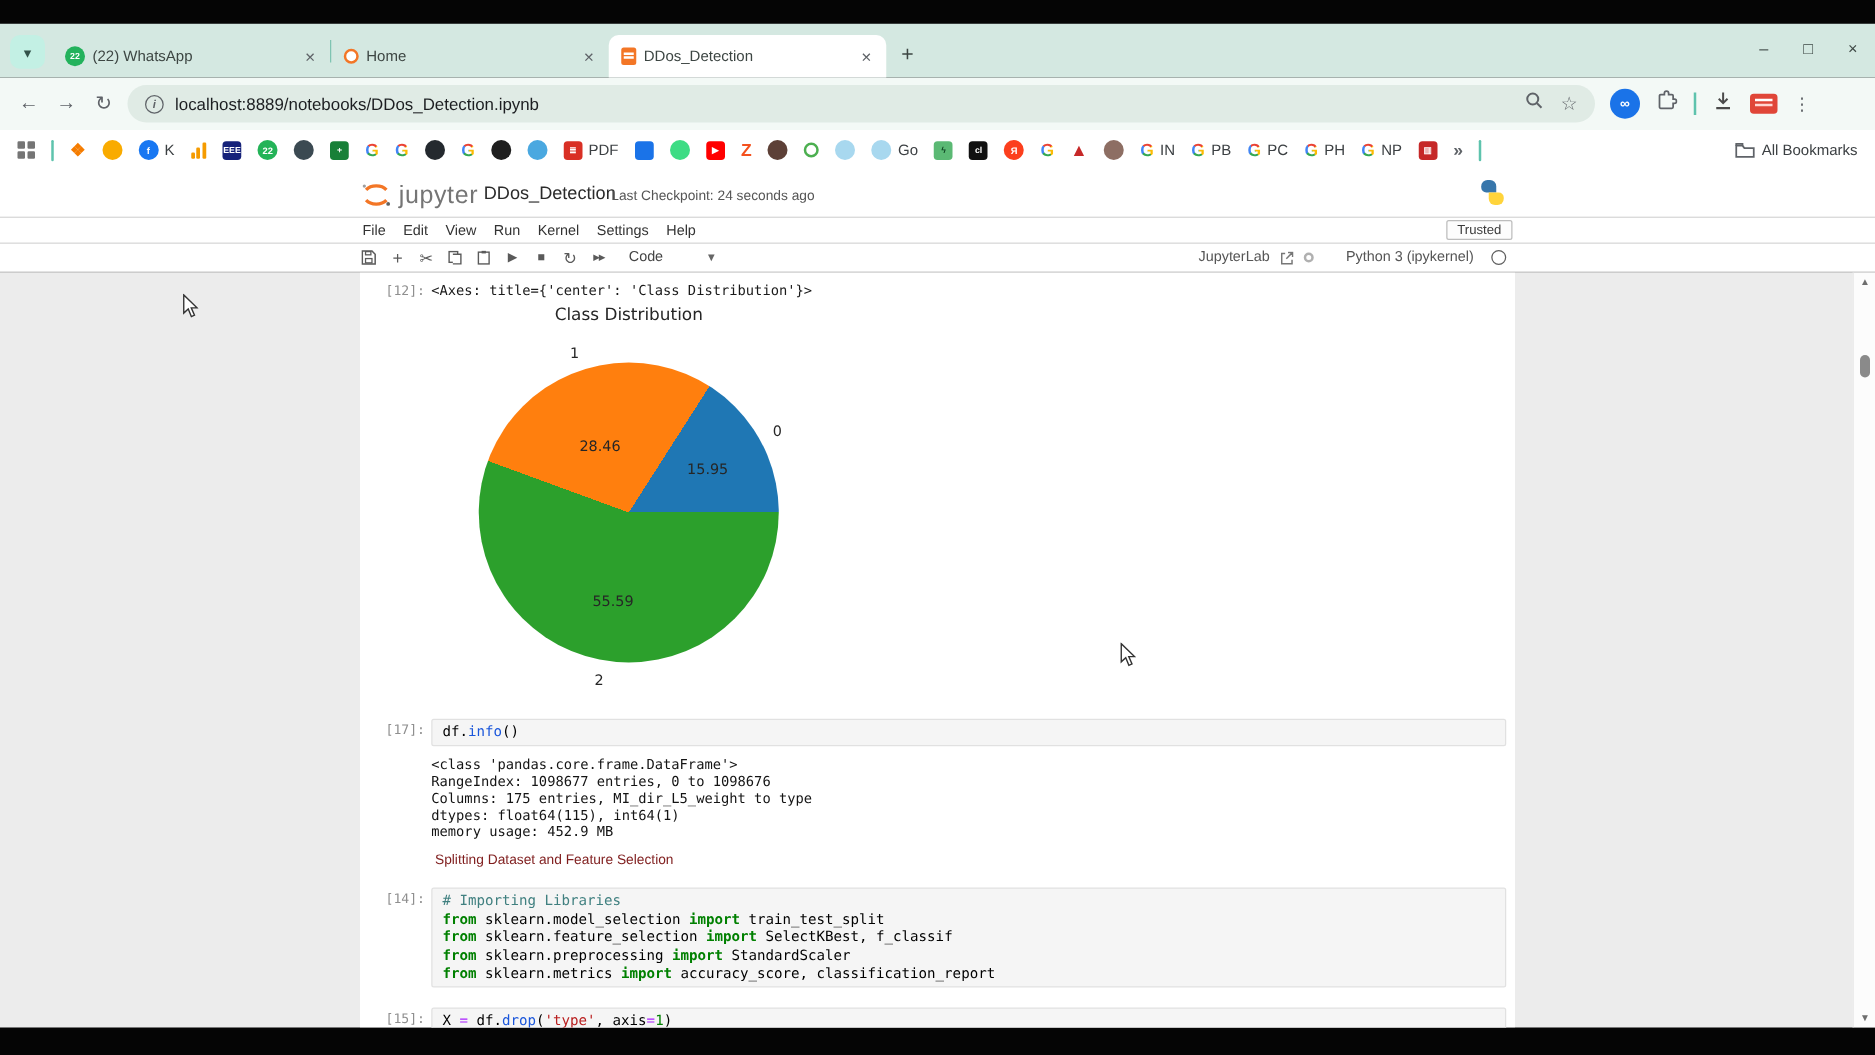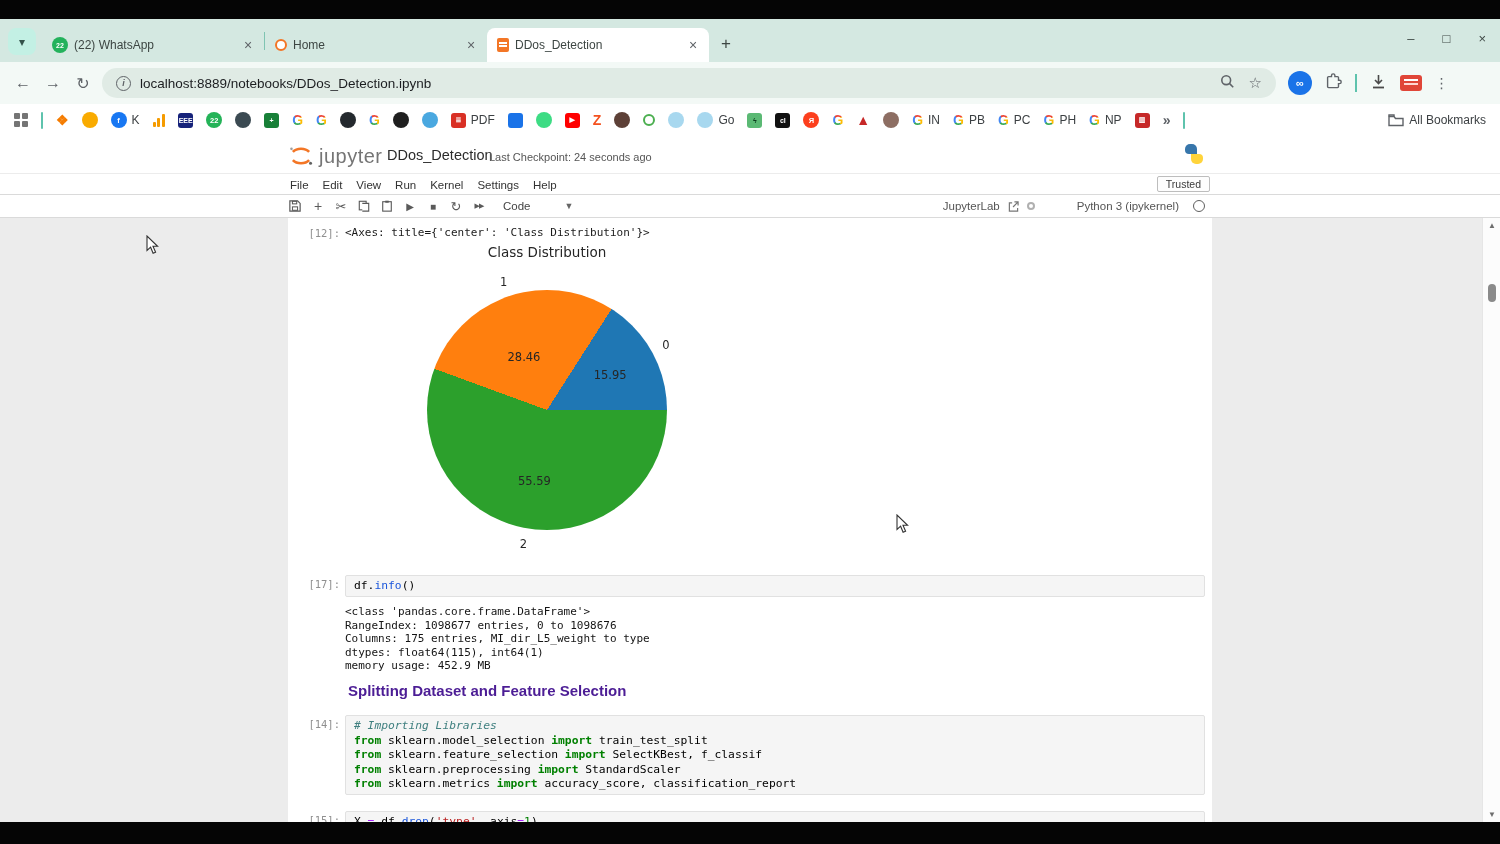--- a/index.html
+++ b/index.html
@@ -78,44 +78,44 @@
 
   
   .nbt-ico { color:#5a5a5a; margin-right:9px; display:inline-flex; align-items:center; justify-content:center; width:14px; height:14px; font-size:11px; }
   .nbt-ico svg { display:block; }
   #cell-type { font-size:11.5px; color:#444; margin-left:8px; }
   .nbt-chev { color:#666; font-size:9px; margin-left:34px; }
   .nbt-right { position:absolute; right:295px; display:flex; align-items:center; gap:8px; }
   #jl-label { font-size:11.5px; color:#555; }
   .extlink svg { display:block; }
   .gear-dot { width:8px; height:8px; border:2px solid #b0b0b0; border-radius:50%; }
-  #kernel-name { font-size:11.5px; color:#555; margin-left:34px; }
+  #kernel-name { font-size:11.5px; color:#555; margin-left:18px; }
   .kernel-circle { width:12px; height:12px; border:1.5px solid #5f5f5f; border-radius:50%; margin-left:6px; }
 
   
   #nb-column { position:absolute; left:288px; top:0; width:924px; height:100%; background:#fff; padding-top:2px; }
   .nb-row { display:flex; }
   .prompt { flex:0 0 52px; text-align:right; font-family:"DejaVu Sans Mono",monospace; font-size:10.5px; color:#8f8f8f; padding-top:3px; }
   .row-content { margin-left:5px; width:860px; }
   .k-execute-result { margin-top:4px; }
   .k-execute-result .row-content { font-size:11px; padding-top:2px; color:#1a1a1a; }
-  .k-chart-output { margin-top:2px;gap:44px; }
+  .k-chart-output { margin-top:2px; }
   .k-code { margin-top:16px; }
   .k-stream-output { margin-top:8px; }
   .k-markdown-heading { margin-top:10px; }
   .code-box { background:#f5f5f5; border:1px solid #e1e1e1; border-radius:2px; padding:3px 8px; }
   .code-line { font-family:"DejaVu Sans Mono","Liberation Mono",monospace; font-size:11.3px; line-height:14.4px; color:#000; white-space:pre; }
   .tk-k { color:#008000; font-weight:bold; }
-  .tk-c { color:#408080; font-style:italic; }
+  .tk-c { color:#408080; }
   .tk-s { color:#ba2121; }
   .tk-f { color:#1a56db; }
   .tk-o { color:#aa22ff; }
   .tk-n { color:#008000; }
   .stream-line { font-family:"DejaVu Sans Mono","Liberation Mono",monospace; font-size:11px; line-height:13.4px; color:#141414; white-space:pre; }
-  .md-heading { font-size:15px; font-weight:bold; color:#4c1d95; padding-left:3px; }
+  .md-heading { font-size:11px; font-weight:normal; color:#7f1d1d; padding-left:3px; }
 
   
   #chart-box { position:relative; height:318px; font-family:"DejaVu Sans",sans-serif; }
   #chart-title { position:absolute; left:158px; top:3px; transform:translateX(-50%); font-size:13.5px; color:#262626; }
   #pie { position:absolute; left:38px; top:49px; width:240px; height:240px; border-radius:50%; }
   .pie-label { position:absolute; transform:translate(-50%,-50%); font-size:11.5px; color:#262626; white-space:nowrap; }
 
   
   #nb-scrollbar { position:absolute; right:0; top:0; width:18px; height:100%; background:#fcfcfc; border-left:1px solid #e6e6e6; }
   .sb-arrow { position:absolute; left:0; width:18px; text-align:center; color:#6e6e6e; font-size:8px; }

